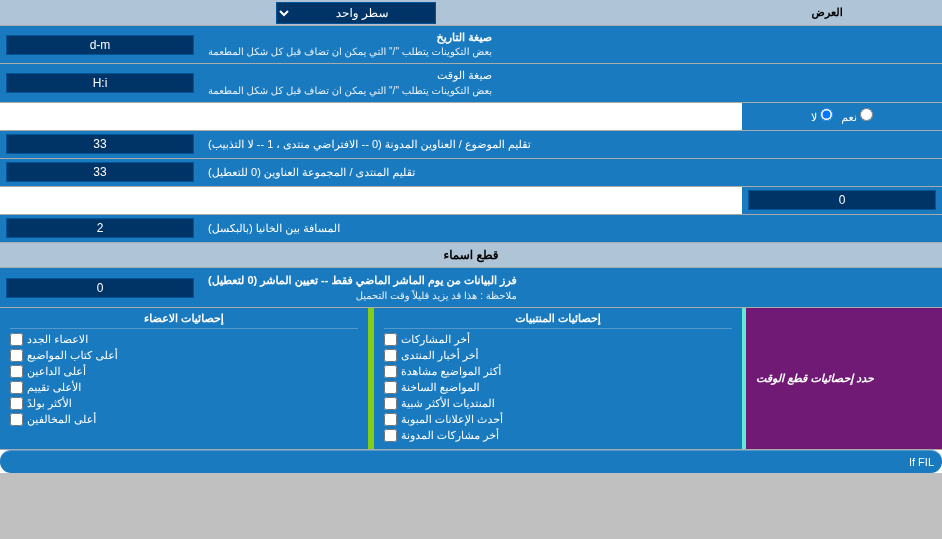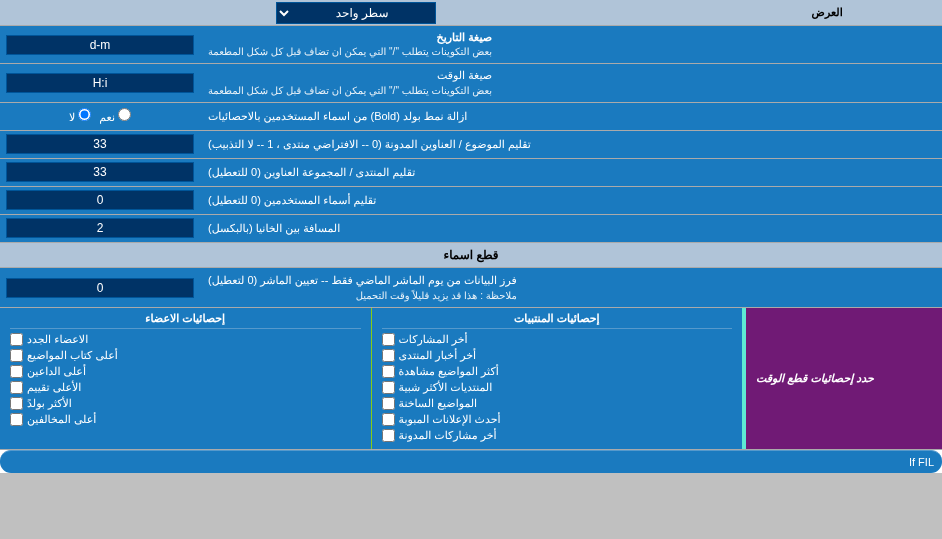--- a/index.html
+++ b/index.html
@@ -161,21 +161,20 @@
         <div style="font-weight:normal;">صيغة الوقت</div>
         <div style="font-size:10px; opacity:0.9;">بعض التكوينات يتطلب "/" التي يمكن ان تضاف قبل كل شكل المطعمة</div>
       </div>
     </div>
     <div class="row-input">
       <input class="input-field" type="text" value="H:i" style="">
     </div>
   </div>
 
   <div class="row">
-    <div class="row-label">ازالة نمط بولد (Bold) من اسماء المستخدمين بالاحصائيات</div>
     <div class="row-input">
       <div class="radio-row">
         <label class="radio-label">
           <input type="radio" name="bold" value="yes" style=""> <span>نعم</span>
         </label>
         <label class="radio-label">
           <input type="radio" name="bold" value="no" checked="" style=""> <span>لا</span>
         </label>
       </div>
     </div>
@@ -189,71 +188,70 @@
   </div>
 
   <div class="row">
     <div class="row-label">تقليم المنتدى / المجموعة العناوين (0 للتعطيل)</div>
     <div class="row-input">
       <input class="input-field" type="text" value="33" style="">
     </div>
   </div>
 
   <div class="row">
-    <div class="row-label">تقليم أسماء المستخدمين (0 للتعطيل)</div>
     <div class="row-input">
       <input class="input-field" type="text" value="0" style="">
     </div>
   </div>
 
   <div class="row">
     <div class="row-label">المسافة بين الخانيا (بالبكسل)</div>
     <div class="row-input">
       <input class="input-field" type="text" value="2" style="">
     </div>
   </div>
 
   <div class="section-header">قطع اسماء</div>
 
   <div class="cutoff-row">
     <div class="cutoff-label">
       <div>
-        <div style="font-weight:normal;">فرز البيانات من يوم الماشر الماضي فقط -- تعيين الماشر (0 لتعطيل)</div>
+        <div style="font-weight:bold;">فرز البيانات من يوم الماشر الماضي فقط -- تعيين الماشر (0 لتعطيل)</div>
         <div style="font-size:10px; opacity:0.9;">ملاحظة : هذا قد يزيد قليلاً وقت التحميل</div>
       </div>
     </div>
     <div class="cutoff-input">
       <input class="input-field" type="text" value="0" style="">
     </div>
   </div>
 
   <div style="display:flex; background:#1a7abf; border-bottom:1px solid #aaa;">
 
     <div style="flex:0 0 200px; background:#701a75; color:#fff; display:flex; align-items:center; justify-content:flex-end; padding:6px 10px; font-size:11px; font-weight:bold; border-left:4px solid #5eead4;font-style:italic;">حدد إحصائيات قطع الوقت</div>
 
-    <div style="flex:1; padding:4px 10px; border-left:1px solid #84cc16;">
+    <div style="flex:1; padding:4px 10px; border-left:6px solid #84cc16;">
       <div class="stats-title">إحصائيات المنتبيات</div>
       <div class="stats-item">
         <label>أخر المشاركات</label>
         <input type="checkbox" class="checkbox-item" style="">
       </div>
       <div class="stats-item">
         <label>أخر أخبار المنتدى</label>
         <input type="checkbox" class="checkbox-item" style="">
       </div>
       <div class="stats-item">
         <label>أكثر المواضيع مشاهدة</label>
         <input type="checkbox" class="checkbox-item" style="">
       </div>
       <div class="stats-item">
+        <label>المواضيع الساخنة</label>
+        <input type="checkbox" class="checkbox-item" style="">
+      </div>
+      <div class="stats-item">
         <label>المنتديات الأكثر شبية</label>
-        <input type="checkbox" class="checkbox-item" style="">
-      </div>
-      <div class="stats-item">
-        <label>المواضيع الساخنة</label>
         <input type="checkbox" class="checkbox-item" style="">
       </div>
       <div class="stats-item">
         <label>أحدث الإعلانات المبوبة</label>
         <input type="checkbox" class="checkbox-item" style="">
       </div>
       <div class="stats-item">
         <label>أخر مشاركات المدونة</label>
         <input type="checkbox" class="checkbox-item" style="">
       </div>

